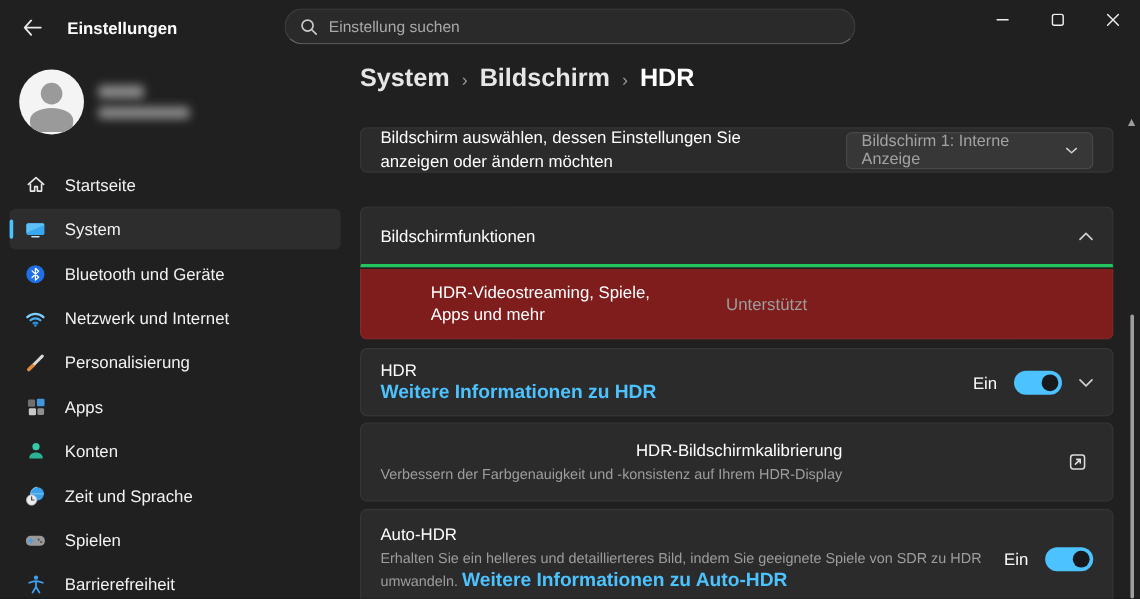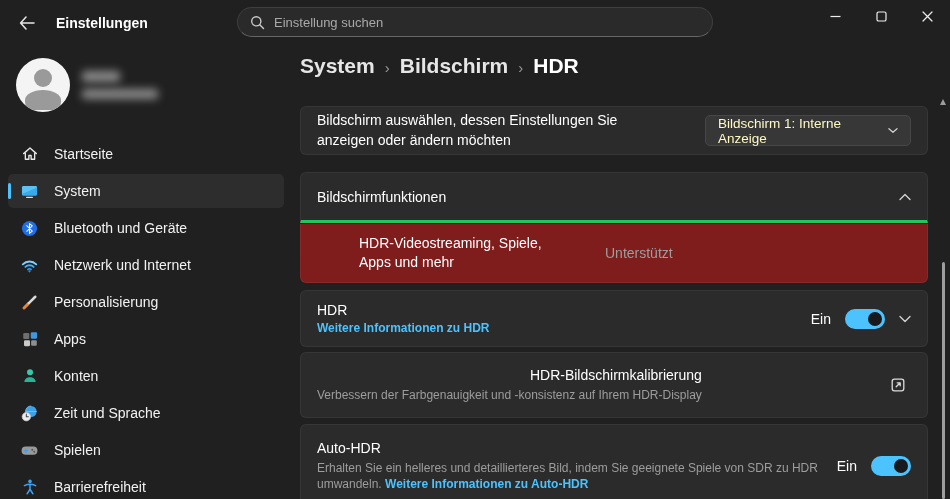--- a/index.html
+++ b/index.html
@@ -44,27 +44,27 @@
   .crumb.current { color:#ffffff; }
   .crumb-sep { color:#9a9a9a; font-size:15px; font-weight:400; padding-top:2px; }
 
   .content { position:absolute; left:300px; top:96px; width:628px; bottom:0; }
   .card { position:absolute; left:0; width:628px; background:#2b2b2b;
     border:1px solid rgba(255,255,255,0.055); border-radius:6px;
     display:flex; align-items:center; padding:0 16px; }
   .card-title { font-size:14px; color:#ffffff; }
   .card-sub { font-size:12px; color:#9d9d9d; margin-top:4px; line-height:1.35; }
   .grow { flex:1; }
-  .link { color:#4cc2ff; font-weight:bold; font-size:12px; cursor:pointer; }
-
-  .c1 { top:10px; height:49px;gap:35px; }
+  .link { color:#4cc2ff; font-weight:bold; font-size:16px; cursor:pointer; }
+
+  .c1 { top:10px; height:38px;gap:35px; }
   .c1 .card-title { max-width:400px; line-height:1.4; }
   .dropdown { height:31px; min-width:206px; background:#373737; border:1px solid #474747;
     border-radius:5px; display:flex; align-items:center; justify-content:center; gap:12px;
-    padding:0 12px; font-size:13.5px; color:#fef9c3; cursor:pointer; }
+    padding:0 12px; font-size:13.5px; color:#a3a3a3; cursor:pointer; }
 
   .c2 { top:76px; height:51px; border-radius:6px 6px 0 0; border-bottom:3px solid #22c55e; cursor:pointer; }
   .c2b { top:128px; height:59px; border-radius:0 0 6px 6px; border-top:none; background:#7f1d1d; align-items:center; }
   .c2b .feature-label { margin-left:42px; width:190px; font-size:14px; color:#fff; line-height:1.35; }
   .c2b .feature-value { margin-left:56px; font-size:14px; color:#9d9d9d; }
 
   .c3 { top:194px; height:57px; }
   .c4 { top:256px; height:66px;text-align:right; }
   .c5 { top:328px; height:84px; }
   .c5 .desc-wrap { max-width:540px; }

